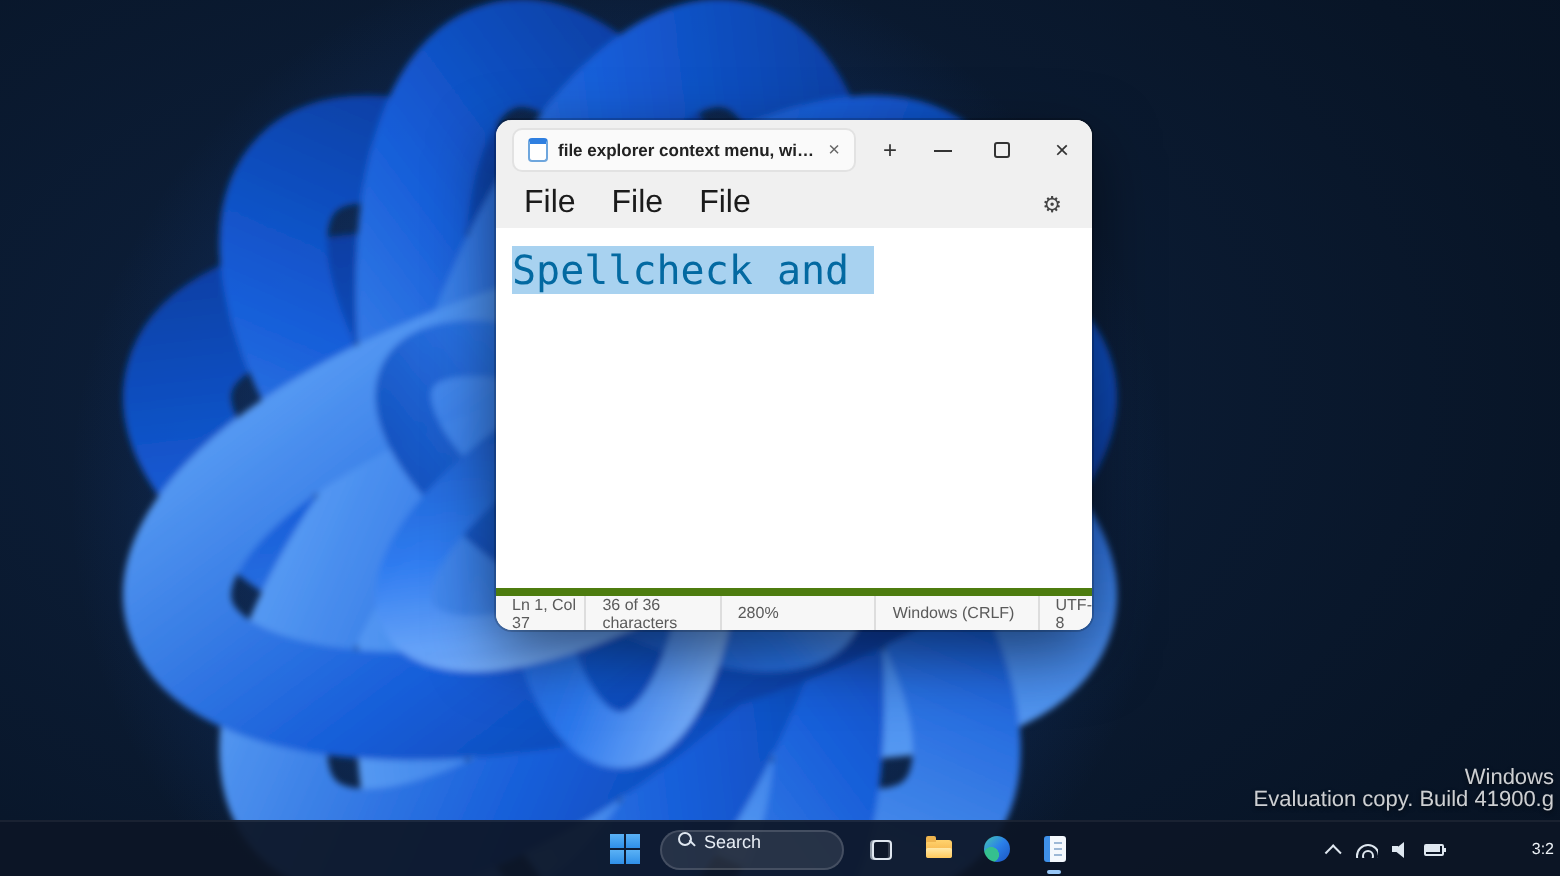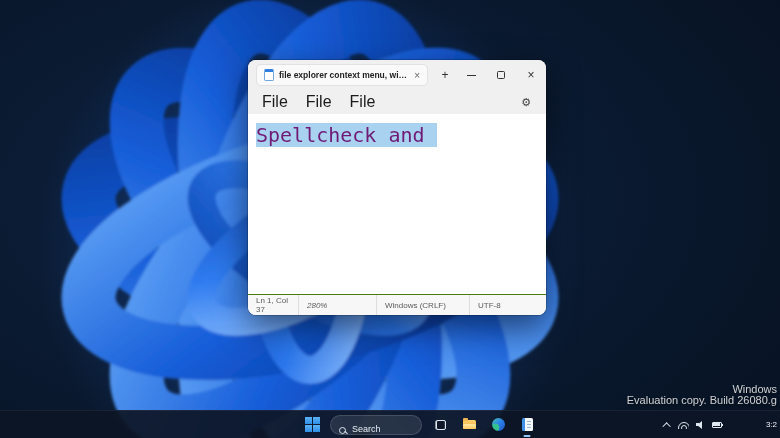--- a/index.html
+++ b/index.html
@@ -41,47 +41,47 @@
   .wc-close-glyph { font-size:12px; color:#333; line-height:1; }
 
   .menubar { height:24px; background:#f0f0f0; display:flex; align-items:center;
     padding:0 6px; gap:2px; flex:none; }
   .menu-item { font-size:16px; color:#1b1b1b; padding:3px 8px; border-radius:4px; }
   .menu-spacer { flex:1; }
   .gear { font-size:11px; color:#444; padding:0 9px; }
 
   .editor { flex:1; background:#fff; padding:8px 8px;
     font-family:"DejaVu Sans Mono","Liberation Mono",monospace;
-    font-size:20px; line-height:27px; color:#701a75; }
+    font-size:20px; line-height:27px; color:#0369a1; }
   .editor .sel { background:#a8d2f0; white-space:pre; }
 
-  .statusbar { height:21px; background:#f7f7f7; border-top:1px solid #4d7c0f;
+  .statusbar { height:21px; background:#f7f7f7; border-top:4px solid #4d7c0f;
     display:flex; align-items:center; font-size:8px; color:#5a5a5a; flex:none; }
   .seg { height:100%; display:flex; align-items:center; padding-left:8px; }
   .seg + .seg { border-left:1px solid #ddd; }
   .seg-cursor { width:50px; }
   .seg-chars  { width:77px; }
-  .seg-zoom   { width:30px;font-style:italic; }
+  .seg-zoom   { width:30px; }
   .seg-eol    { width:93px;margin-left:48px; }
   .seg-enc    { flex:1; }
 
   
   .taskbar { position:absolute; left:0; right:0; bottom:0; height:28px; z-index:10;
     background:rgba(13,22,38,0.93); border-top:1px solid rgba(255,255,255,0.06); }
   .tb-center { position:absolute; left:301px; top:0; height:100%;
     display:flex; align-items:center; gap:7px; }
   .icon-btn { width:22px; height:26px; border:none; background:none; position:relative;
     display:flex; align-items:center; justify-content:center; }
   .start-grid { width:15px; height:15px; display:grid;
     grid-template-columns:7px 7px; grid-template-rows:7px 7px; gap:1px; }
   .start-grid i { background:linear-gradient(180deg,#5ab1f5,#2f8fe8); display:block; }
 
   .search-pill { height:20px; width:92px; border-radius:10px;
     background:rgba(255,255,255,0.10); border:1px solid rgba(255,255,255,0.14);
-    display:flex; align-items:flex-end; gap:6px; padding:0 8px;
+    display:flex; align-items:flex-start; gap:6px; padding:0 8px;
     color:#e6ecf4; font-size:9px; }
   .mag { width:7px; height:7px; border:1.3px solid #dfe7f0; border-radius:50%;
     position:relative; flex:none; }
   .mag::after { content:""; position:absolute; width:4px; height:1.3px; background:#dfe7f0;
     transform:rotate(45deg); right:-3px; bottom:-1px; }
 
   .tv { width:11px; height:10px; position:relative; }
   .tv::before { content:""; position:absolute; left:0; top:0; width:8px; height:8px;
     border:1.2px solid rgba(223,231,240,.6); border-radius:2px; }
   .tv::after { content:""; position:absolute; right:0; bottom:0; width:8px; height:8px;
@@ -164,21 +164,21 @@
       <ellipse rx="122" ry="48" transform="rotate(30)"></ellipse>
       <ellipse rx="122" ry="48" transform="rotate(90)"></ellipse>
       <ellipse rx="122" ry="48" transform="rotate(150)"></ellipse>
     </g>
     <circle r="42" fill="#041c46" opacity="0.78"></circle>
   </g>
 </svg>
 
 <div class="watermark">
   <div>Windows</div>
-  <div>Evaluation copy. Build 26080.g</div>
+  <div>Evaluation copy. Build 41900.g</div>
 </div>
 
 <div class="window">
 
   <div class="titlebar">
     <div class="tab">
       <span class="np-icon"></span>
       <span class="tab-title">file explorer context menu, window</span>
       <span class="tab-close">×</span>
     </div>
@@ -202,20 +202,21 @@
     <span class="menu-spacer"></span>
     <span class="gear">⚙</span>
   </div>
 
   <div class="editor">
     <div class="line"><span class="sel">Spellcheck and </span></div>
   </div>
 
   <div class="statusbar">
     <span class="seg seg-cursor">Ln 1, Col 37</span>
+    <span class="seg seg-chars">36 of 36 characters</span>
     <span class="seg seg-zoom">280%</span>
     <span class="seg seg-eol">Windows (CRLF)</span>
     <span class="seg seg-enc">UTF-8</span>
   </div>
 
 </div>
 
 <div class="taskbar">
   <div class="tb-center">
     <button class="icon-btn">

